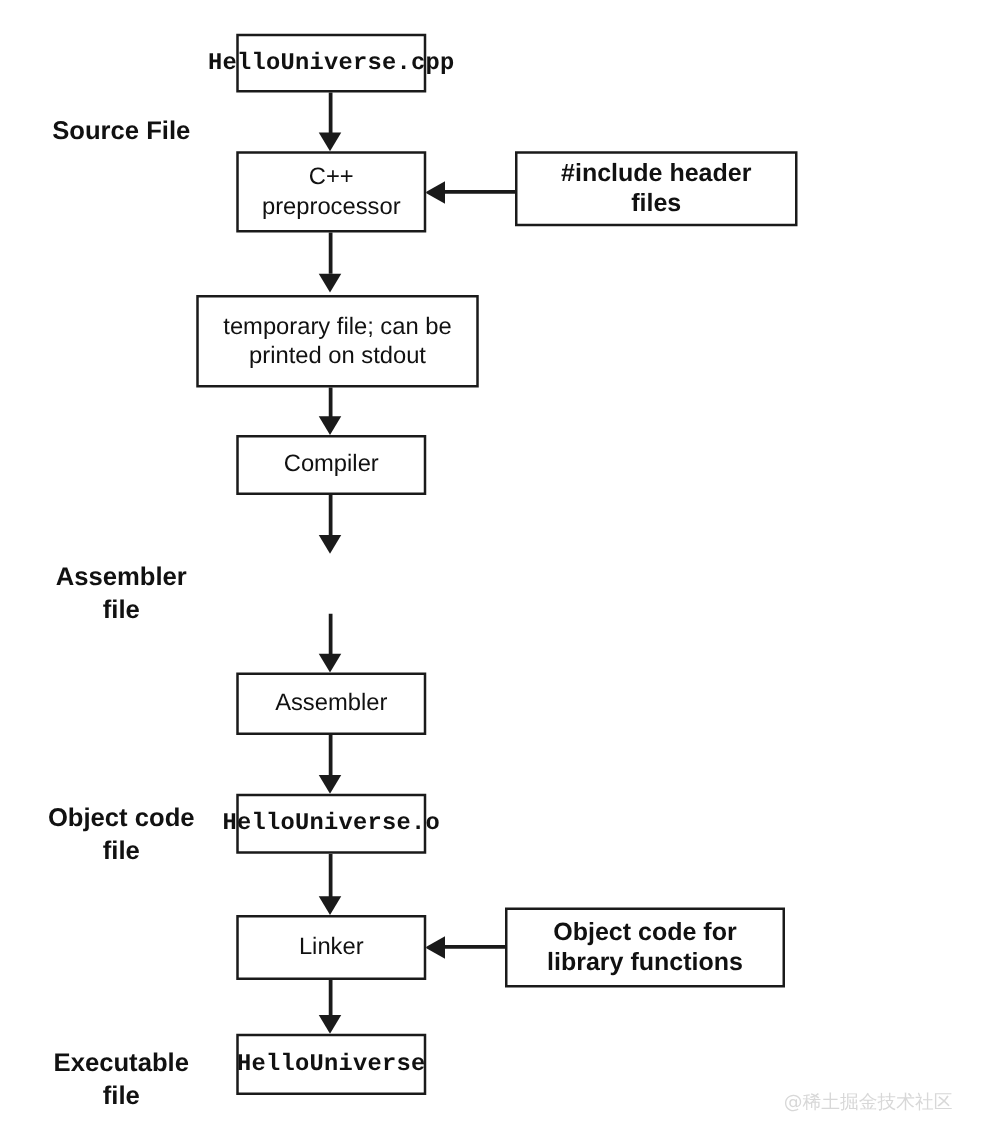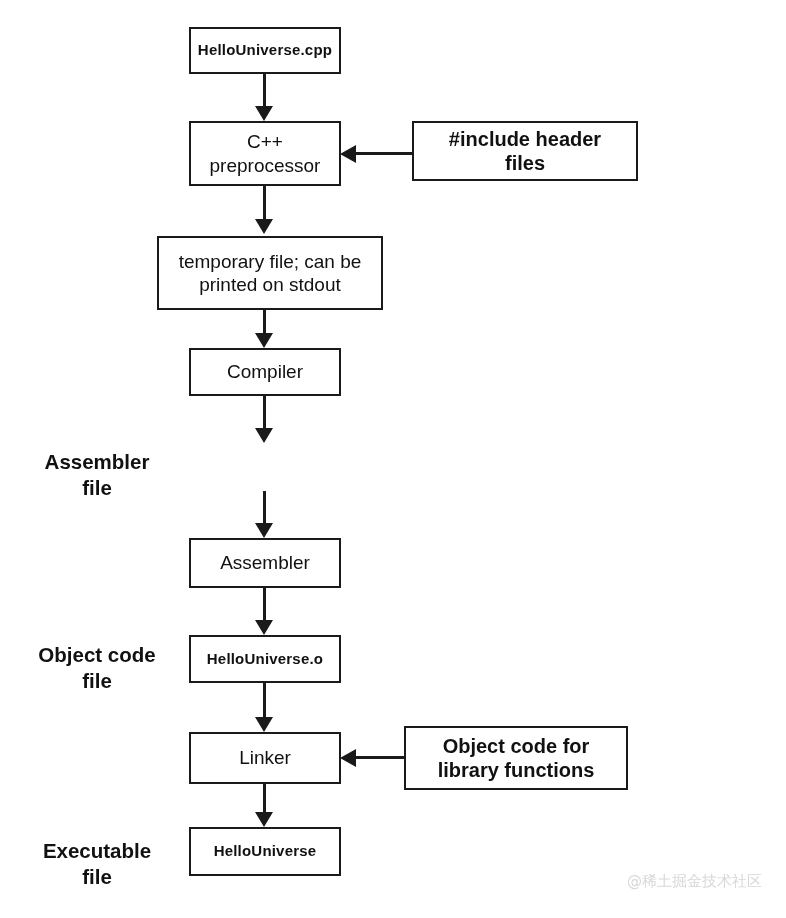--- a/index.html
+++ b/index.html
@@ -22,23 +22,23 @@
     background: #ffffff;
     display: flex;
     align-items: center;
     justify-content: center;
     text-align: center;
     color: #111111;
     line-height: 1.22;
     padding: 2px 6px;
   }
   .mono {
-    font-family: Liberation Sans, sans-serif;
+    font-family: Liberation Mono, monospace;
     font-weight: bold;
-    font-size: 15px;
+    font-size: 19px;
     letter-spacing: 0.2px;
   }
   .plain {
     font-family: "Liberation Sans", sans-serif;
     font-weight: 400;
     font-size: 19px;
   }
   .strong {
     font-family: "Liberation Sans", sans-serif;
     font-weight: bold;
@@ -82,20 +82,21 @@
     font-size: 15px;
     color: #d8d8d8;
     white-space: nowrap;
   }
 </style>
 </head>
 <body>
 
 <div id="canvas">
 
+  <div class="side-label" style="left:22px; top:92px; width:150px;">Source File</div>
 
   <div class="side-label" style="left:22px; top:449px; width:150px;">Assembler
 file</div>
 
   <div class="side-label" style="left:22px; top:642px; width:150px;">Object code
 file</div>
 
   <div class="side-label" style="left:22px; top:838px; width:150px;">Executable
 file</div>
 

